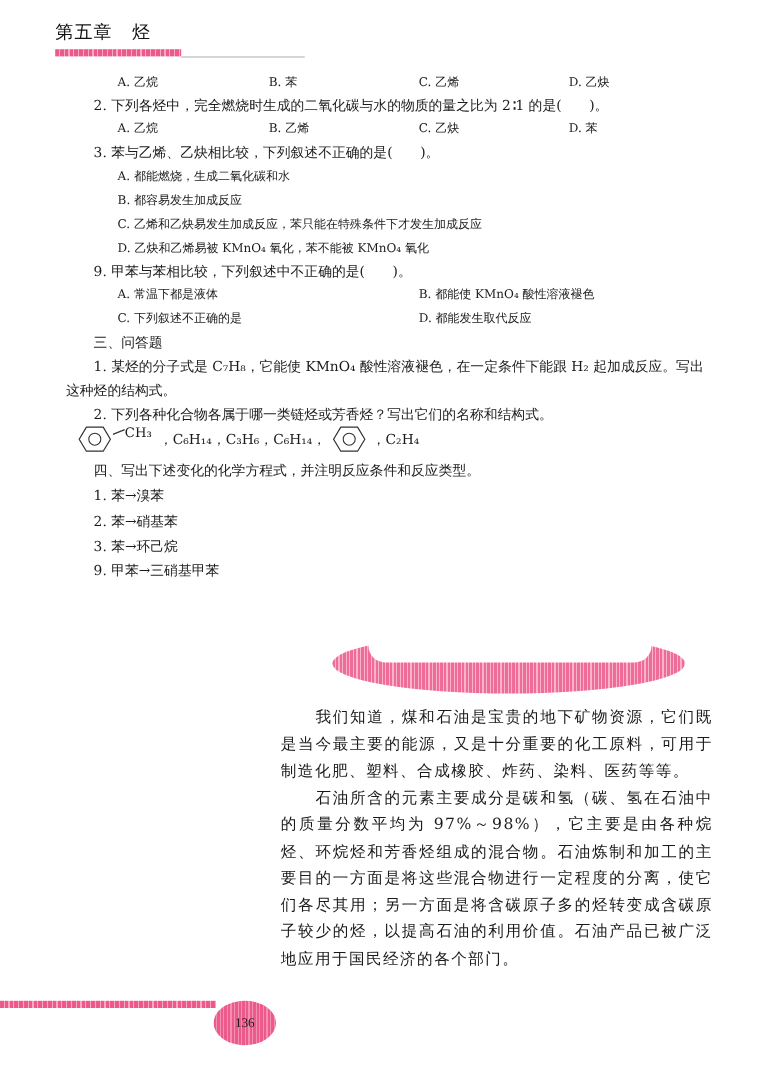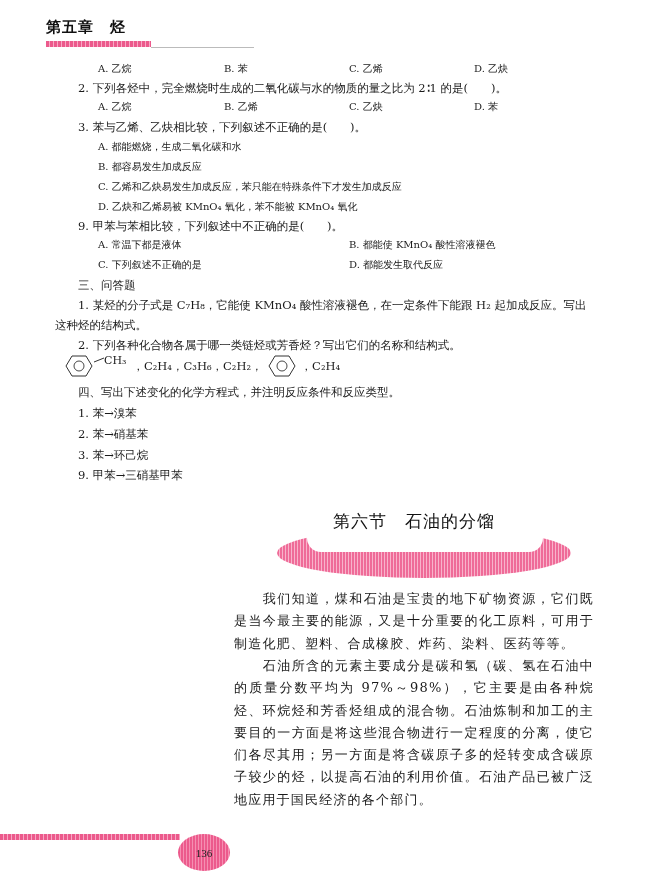--- a/index.html
+++ b/index.html
@@ -1,20 +1,20 @@
 <!DOCTYPE html>
 <html><head>
 <meta charset="utf-8">
 <style>
   html, body { margin:0; padding:0; background:#ffffff; }
   body { width:650px; height:893px; position:relative; overflow:hidden;
          font-family:"DejaVu Serif","Liberation Serif",serif; color:#1a1a1a; }
   .abs { position:absolute; white-space:nowrap; }
   .hdr-title { left:46px; top:18px; font-family:"DejaVu Sans","Liberation Sans",sans-serif;
-               font-size:15px; font-weight:bold; letter-spacing:1px; color:#111; }
+               font-size:15px; font-weight:normal; letter-spacing:1px; color:#111; }
   .hdr-bar { left:46px; top:41px; width:105px; height:6px;
              background:repeating-linear-gradient(90deg,#ec5a8c 0 3px,#f7a8c4 3px 4px); }
   .hdr-line { left:151px; top:47px; width:103px; height:1px; background:#bbb; }
   .q { font-size:11.5px; }
   .opt { font-size:10px; }
   .ring { display:inline-block; vertical-align:middle; }
   .banner { left:275px; top:500px; width:320px; height:80px; }
   .banner-oval { position:absolute; left:2px; top:28px; width:294px; height:50px;
                  border-radius:50%;
                  background:repeating-linear-gradient(90deg,#ef6b98 0 2px,#f8b3cb 2px 3px); }
@@ -69,37 +69,36 @@
 
 <div class="abs q" style="left:64px;top:354px;display:flex;align-items:center">
   <svg class="ring" width="30" height="24" viewBox="0 0 30 24">
     <polygon points="8,2 22,2 28,12 22,22 8,22 2,12" fill="none" stroke="#333" stroke-width="1"></polygon>
     <circle cx="15" cy="12" r="5" fill="none" stroke="#333" stroke-width="0.9"></circle>
   </svg>
   <svg width="10" height="24" viewBox="0 0 10 24">
     <line x1="0" y1="8" x2="10" y2="4" stroke="#333" stroke-width="1"></line>
   </svg>
   <span style="font-size:11px;position:relative;top:-6px">CH₃</span>
-  <span style="margin-left:6px">，C₂H₄，C₃H₆，C₂H₂，</span>
+  <span style="margin-left:6px">，C₆H₁₄，C₃H₆，C₆H₁₄，</span>
   <svg class="ring" width="30" height="24" viewBox="0 0 30 24" style="margin-left:4px">
     <polygon points="8,2 22,2 28,12 22,22 8,22 2,12" fill="none" stroke="#333" stroke-width="1"></polygon>
     <circle cx="15" cy="12" r="5" fill="none" stroke="#333" stroke-width="0.9"></circle>
   </svg>
   <span style="margin-left:4px">，C₂H₄</span>
 </div>
 
 <div class="abs q" style="left:78px;top:385px">四、写出下述变化的化学方程式，并注明反应条件和反应类型。</div>
 <div class="abs q" style="left:78px;top:406px">1. 苯→溴苯</div>
 <div class="abs q" style="left:78px;top:427px">2. 苯→硝基苯</div>
 <div class="abs q" style="left:78px;top:448px">3. 苯→环己烷</div>
 <div class="abs q" style="left:78px;top:468px">9. 甲苯→三硝基甲苯</div>
 
 <div class="abs banner">
   <div class="banner-oval"></div>
   <div class="banner-box"></div>
-  <div class="banner-text">第六节　石油的分馏</div>
 </div>
 
 <div class="abs body-text" style="top:588px">　　我们知道，煤和石油是宝贵的地下矿物资源，它们既是当今最主要的能源，又是十分重要的化工原料，可用于制造化肥、塑料、合成橡胶、炸药、染料、医药等等。</div>
 <div class="abs body-text" style="top:655px">　　石油所含的元素主要成分是碳和氢（碳、氢在石油中的质量分数平均为 97%～98%），它主要是由各种烷烃、环烷烃和芳香烃组成的混合物。石油炼制和加工的主要目的一方面是将这些混合物进行一定程度的分离，使它们各尽其用；另一方面是将含碳原子多的烃转变成含碳原子较少的烃，以提高石油的利用价值。石油产品已被广泛地应用于国民经济的各个部门。</div>
 
 <div class="abs foot-bar"></div>
 <div class="abs foot-oval">136</div>
 
 </body></html>

